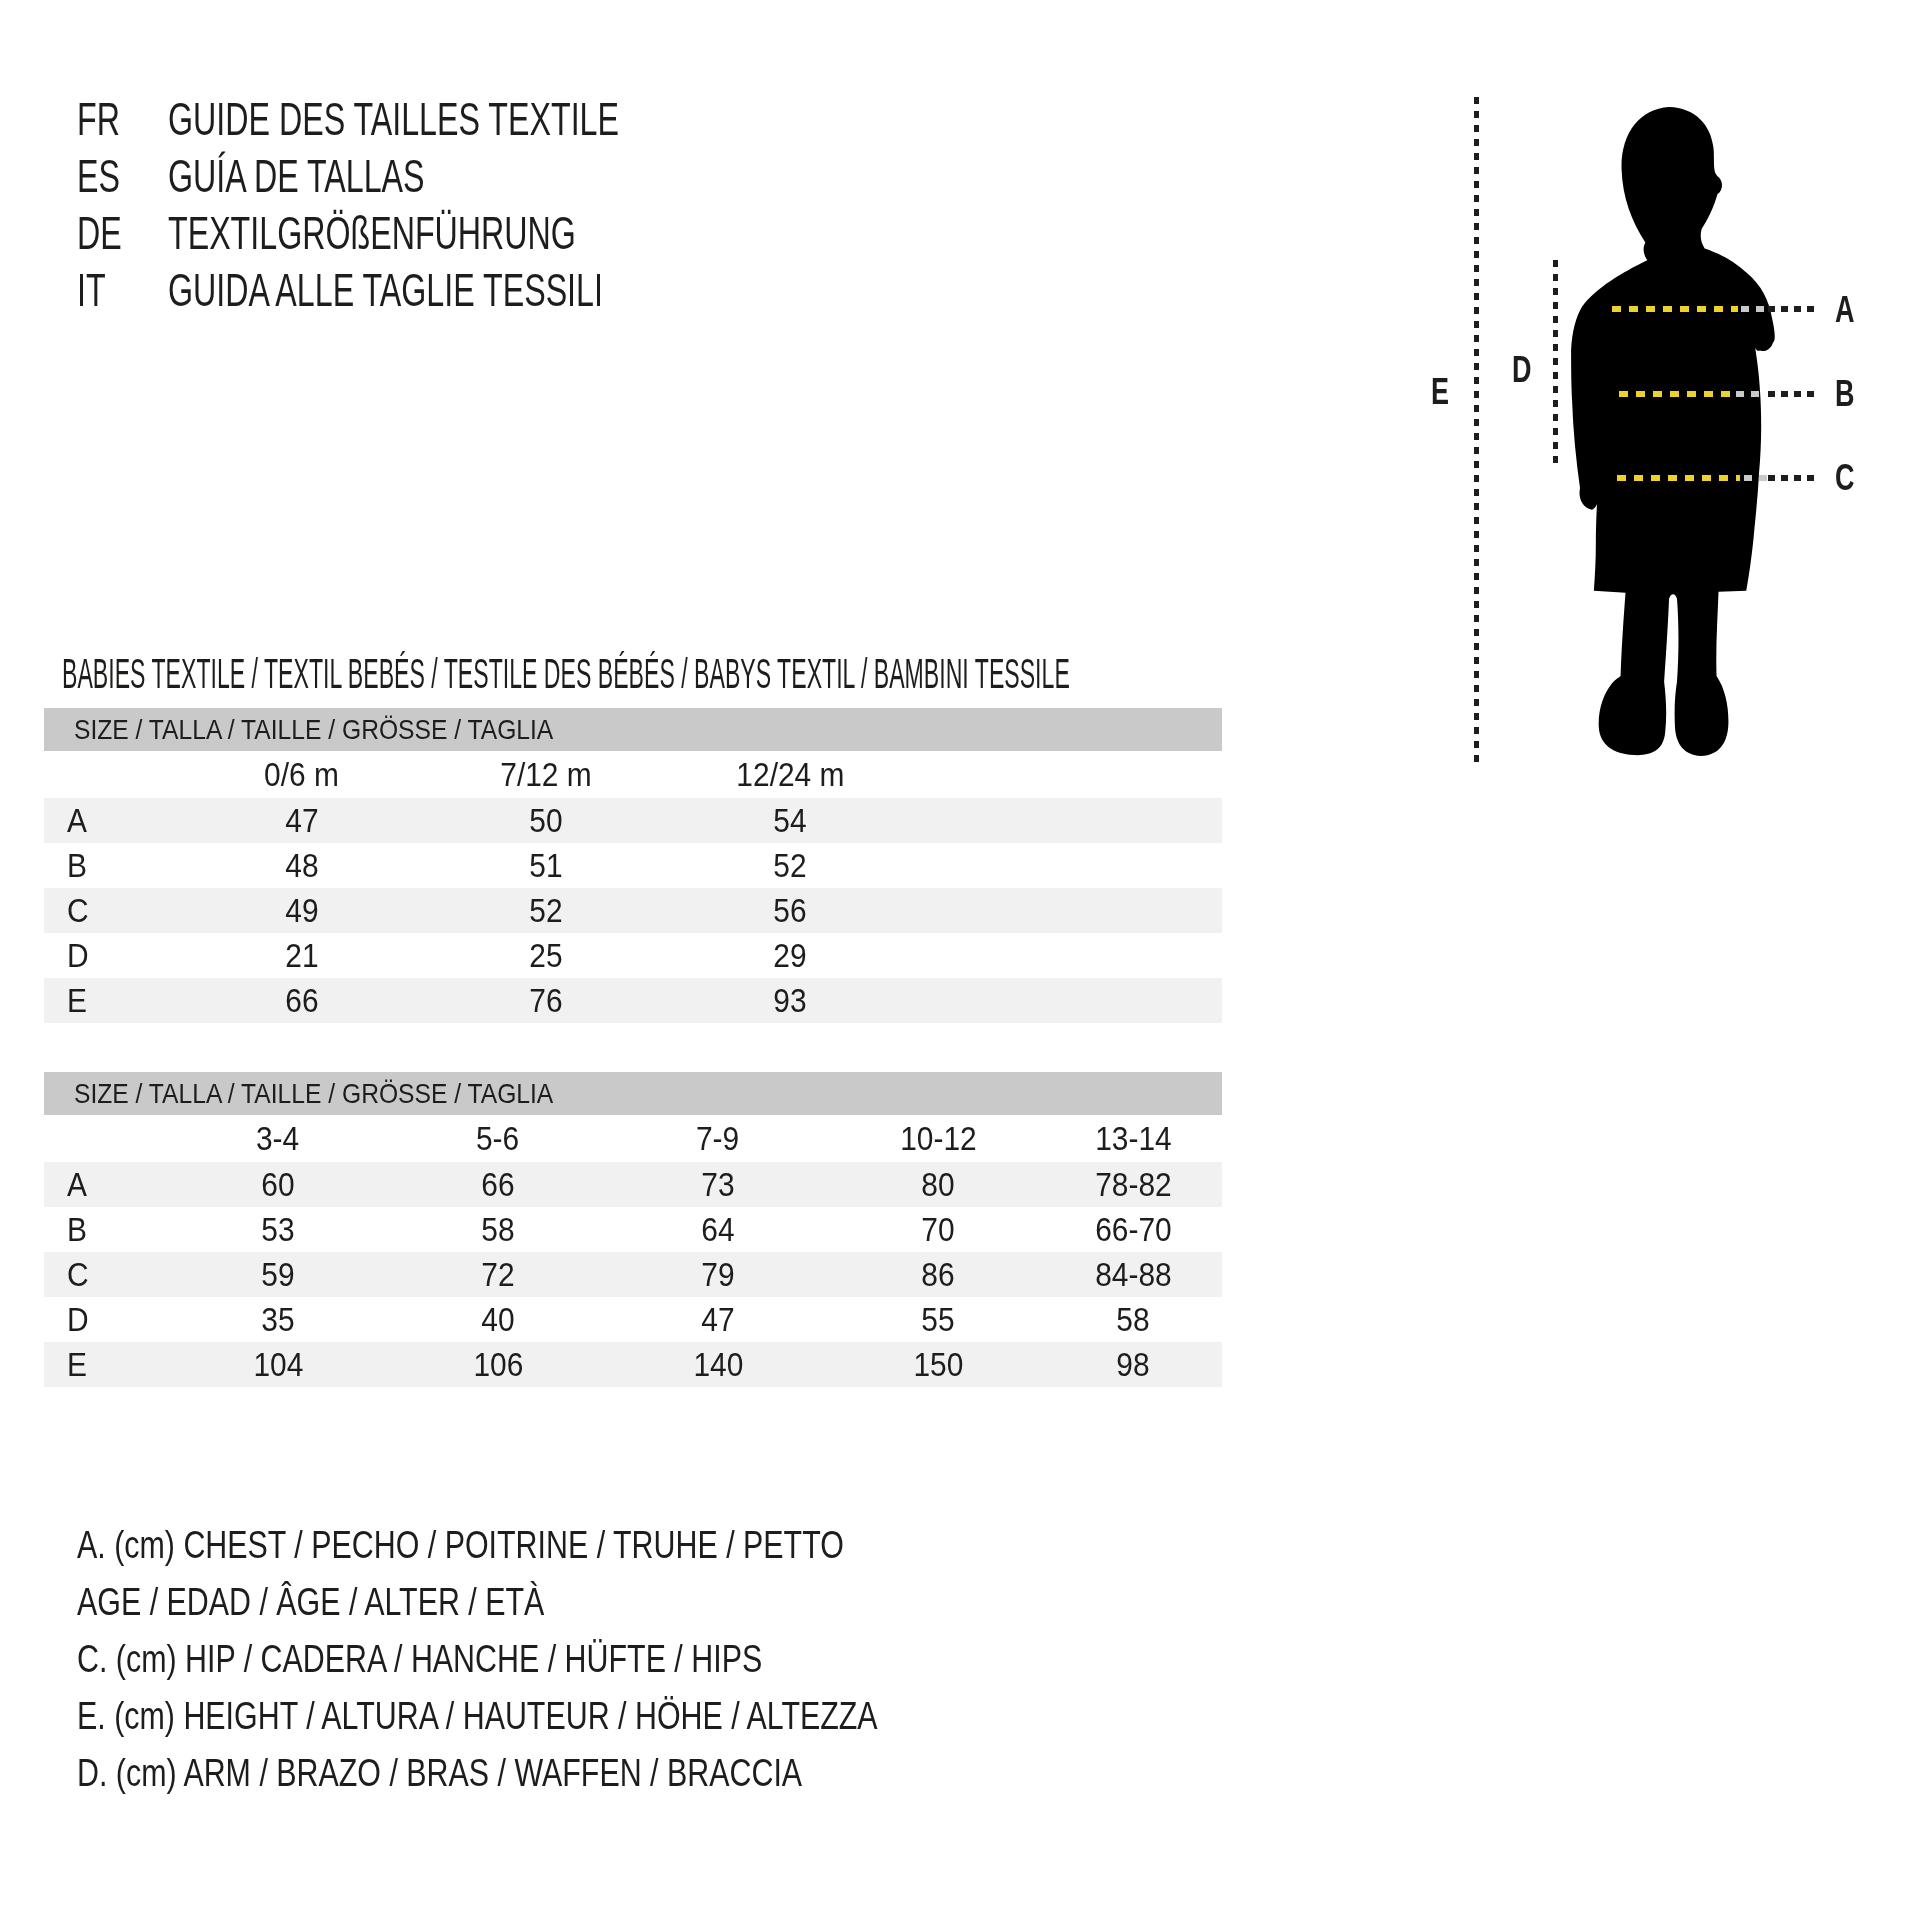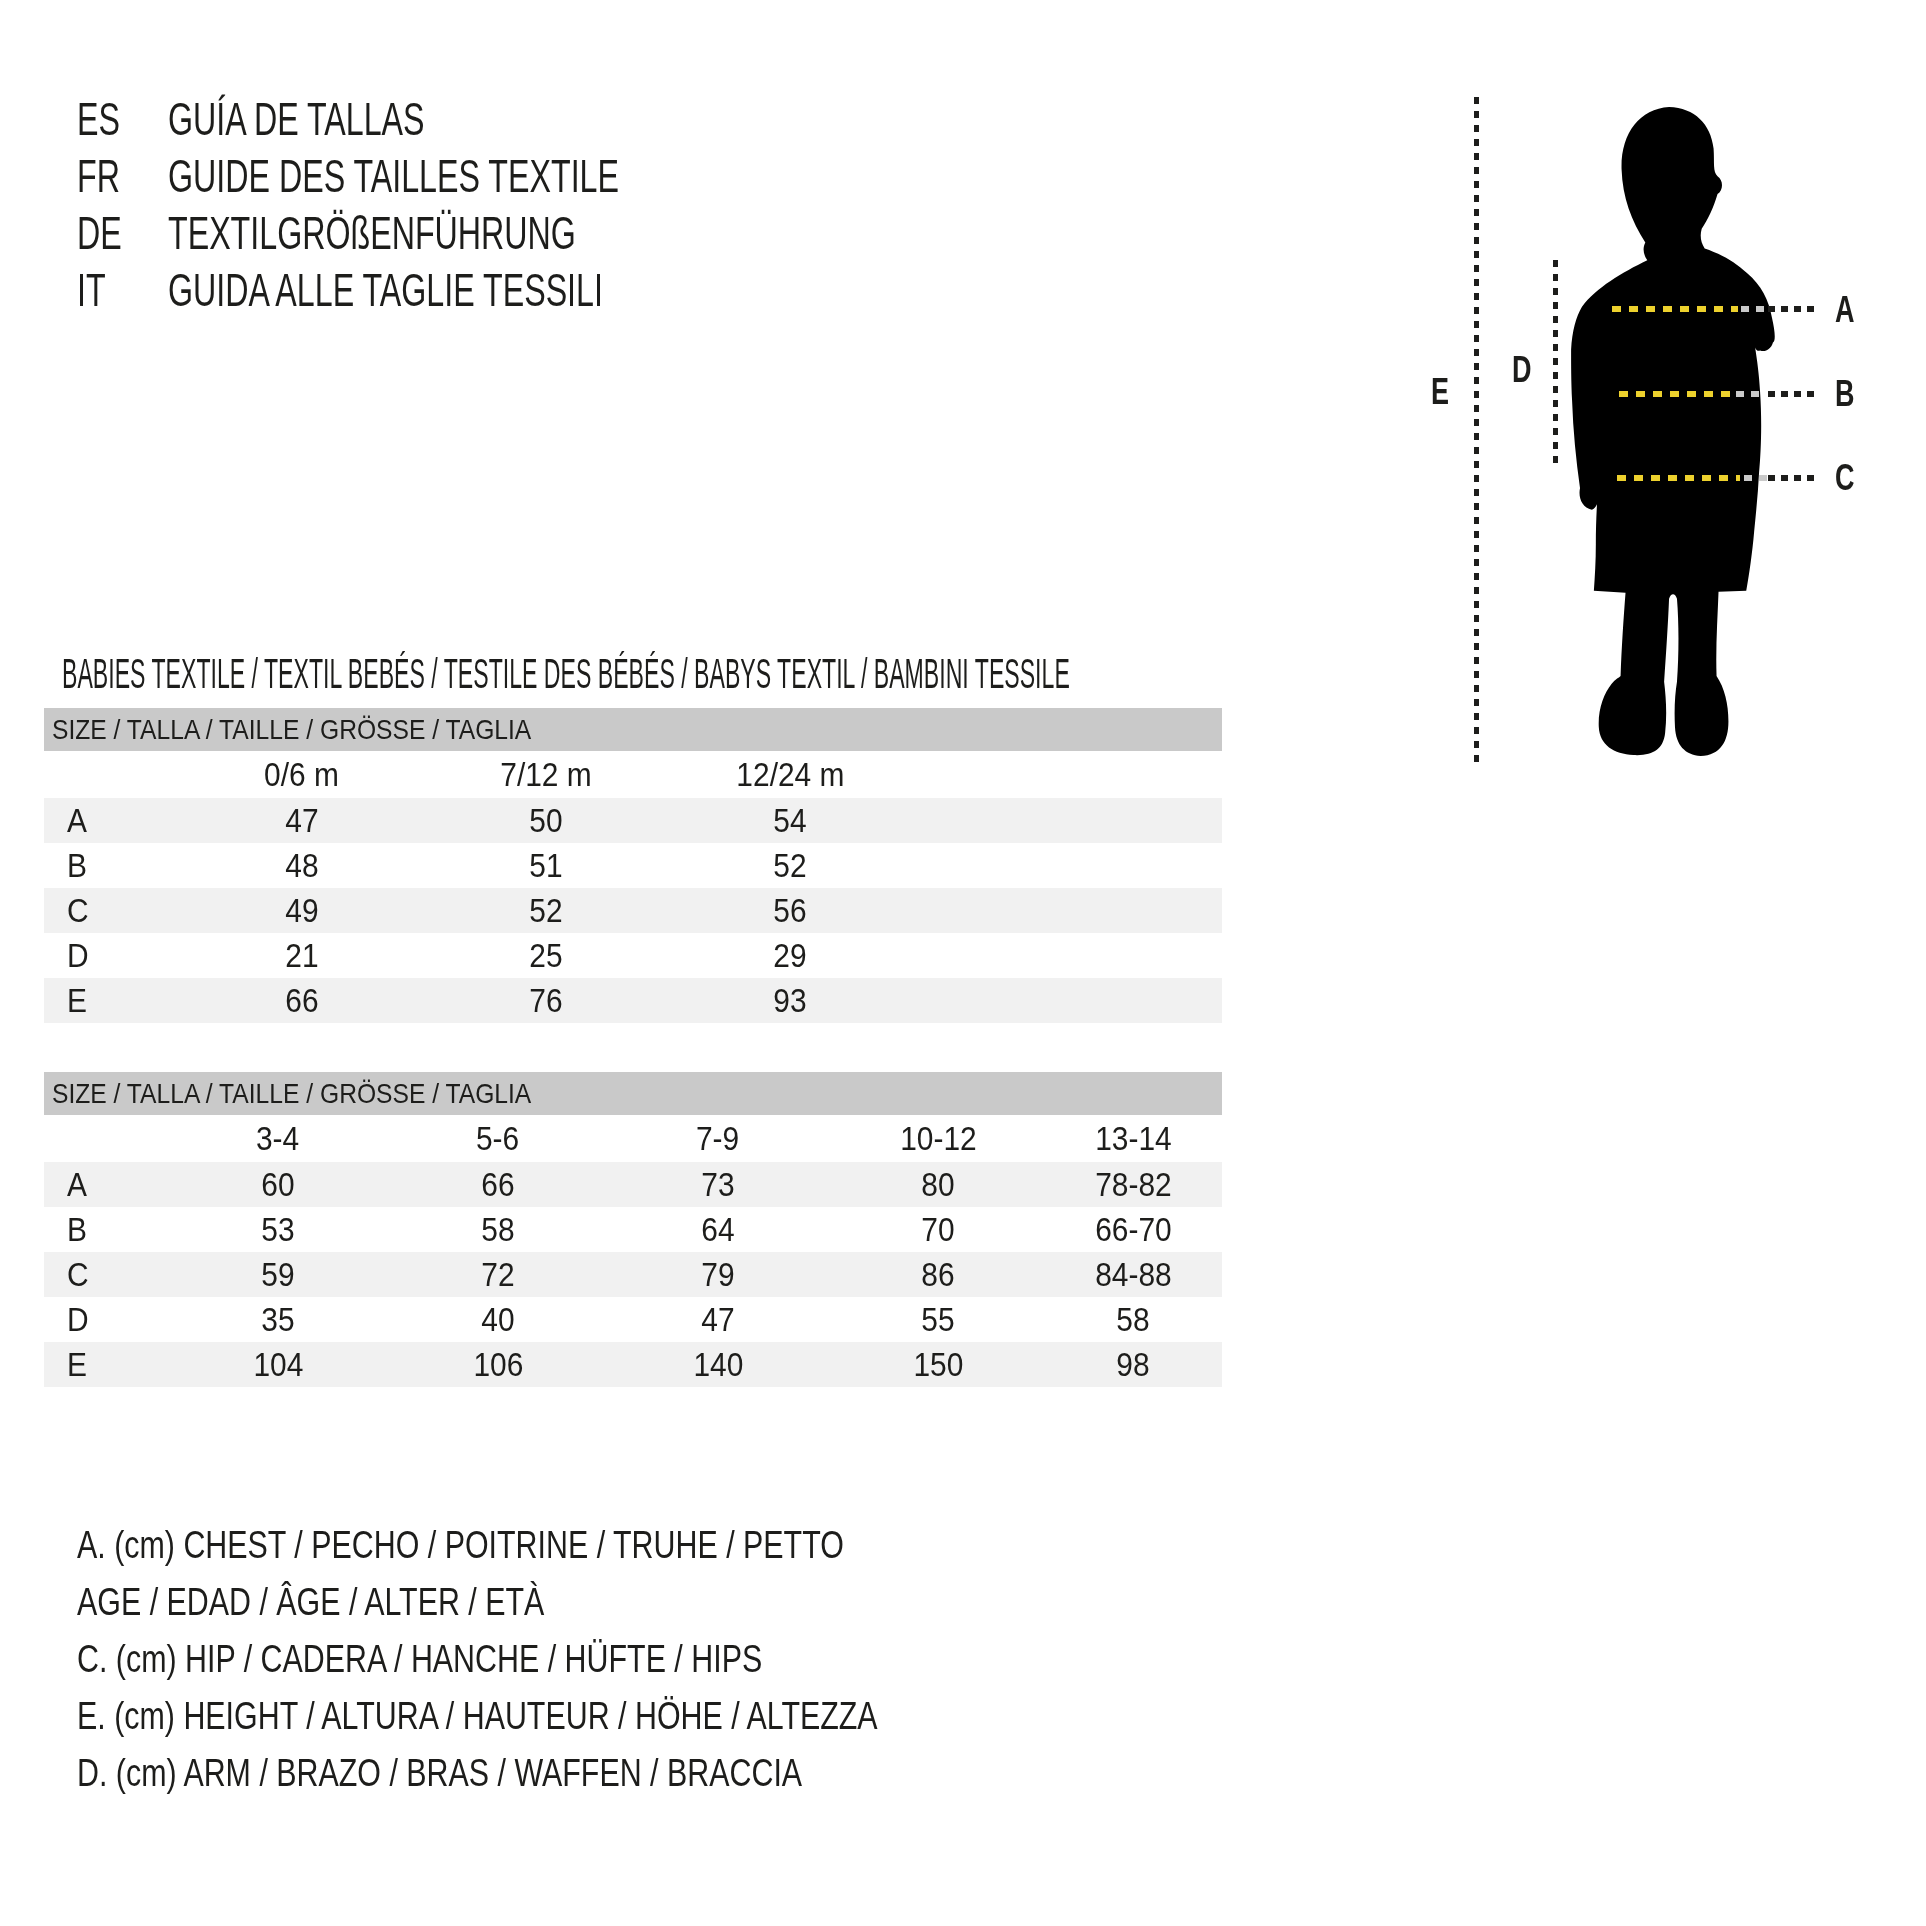--- a/index.html
+++ b/index.html
@@ -35,47 +35,47 @@
   .c-line{left:191px;top:406px;}
   .c-line .yellow{width:123px;} .c-line .fade{margin-left:4px;width:24px;} .c-line .black{margin-left:0px;width:50px;}
   .flabel{position:absolute;font-weight:bold;font-size:36px;line-height:44px;
           display:inline-block;transform:scaleX(0.75);transform-origin:0 50%;}
   .lab-a{left:409px;top:219px;} .lab-b{left:409px;top:303px;} .lab-c{left:409px;top:387px;}
   .lab-d{left:86px;top:279px;}  .lab-e{left:5px;top:301px;}
 
   
   .sec{left:44px;width:1178px;}
   .sec-heading{height:69px;line-height:69px;font-size:42px;padding-left:18px;}
-  .size-bar{height:43px;line-height:43px;background:#c9c9c9;font-size:28px;padding-left:8px;}
+  .size-bar{height:43px;line-height:43px;background:#c9c9c9;font-size:28px;padding-left:30px;}
   .size-bar .cnd-t{transform-origin:0 50%;}
   .trow{display:grid;font-size:34px;}
   .grid-b{grid-template-columns:124px 220px 220px 220px 1fr;gap:24px;}
   .grid-k{grid-template-columns:124px 220px 220px 220px 220px 170px 1fr;}
   .cols{height:47px;line-height:47px;}
   .row{height:45px;line-height:45px;}
   .row.stripe{background:#f1f1f1;}
   .cell{text-align:center;}
   .cell.lbl{text-align:left;padding-left:23px;}
   .cell.lbl .cnd-t{transform-origin:0 50%;}
   .babies{top:639px;} .kids{top:1072px;}
 
   
   .legend{left:77px;top:1517px;font-size:38px;line-height:57px;}
 </style>
 </head>
 <body>
 
 <div class="abs lang-block">
   <div class="lang-row">
+    <span class="code">FR</span>
+    <span class="cnd-lang">GUIDE DES TAILLES TEXTILE</span>
+  </div>
+  <div class="lang-row">
     <span class="code">ES</span>
     <span class="cnd-lang">GUÍA DE TALLAS</span>
-  </div>
-  <div class="lang-row">
-    <span class="code">FR</span>
-    <span class="cnd-lang">GUIDE DES TAILLES TEXTILE</span>
   </div>
   <div class="lang-row">
     <span class="code">DE</span>
     <span class="cnd-lang">TEXTILGRÖßENFÜHRUNG</span>
   </div>
   <div class="lang-row">
     <span class="code">IT</span>
     <span class="cnd-lang">GUIDA ALLE TAGLIE TESSILI</span>
   </div>
 </div>

